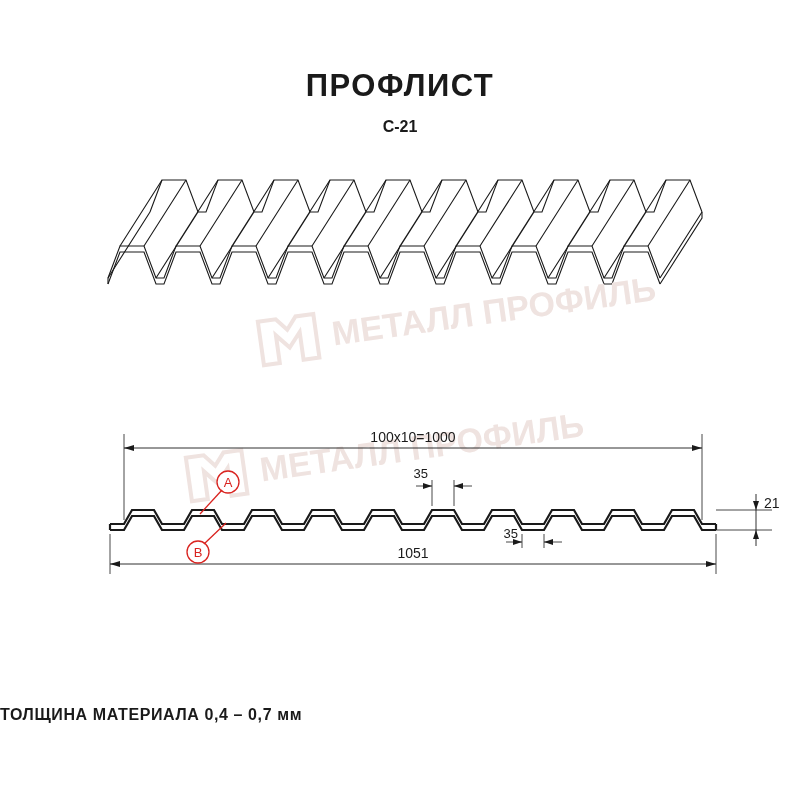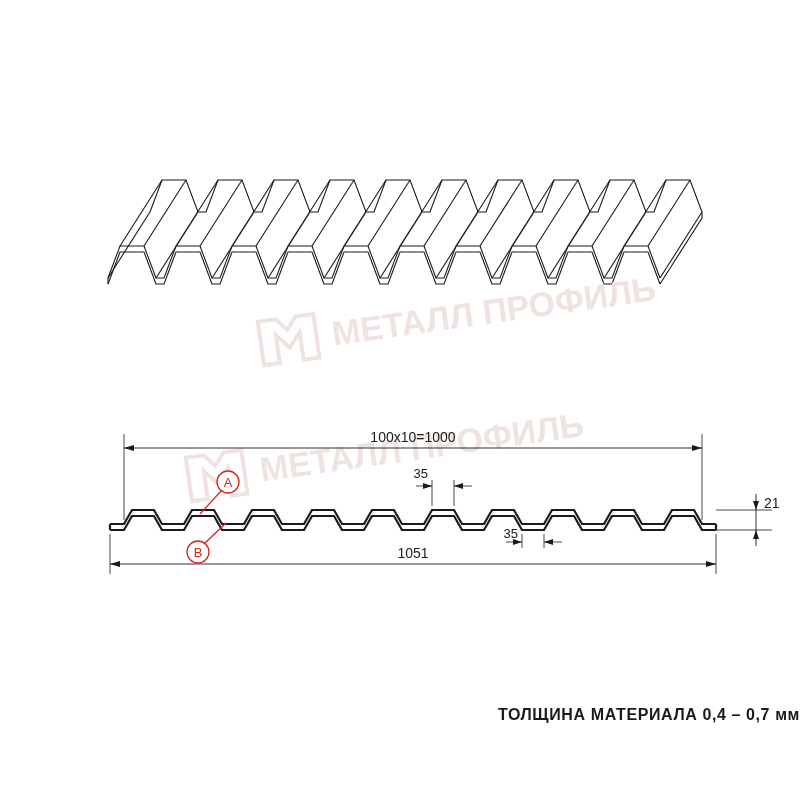--- a/index.html
+++ b/index.html
@@ -38,21 +38,21 @@
     text-align: center;
     font-size: 16px;
     font-weight: bold;
     color: #1a1a1a;
   }
   .footer-note {
     position: absolute;
     left: 0;
     right: 0;
     top: 706px;
-    text-align: right;
+    text-align: left;
     font-size: 16px;
     font-weight: bold;
     letter-spacing: 0.6px;
     color: #1a1a1a;
   }
   .iso-wrap {
     position: absolute;
     left: 90px;
     top: 160px;
     width: 630px;
@@ -72,20 +72,22 @@
   .wm1 { left: 250px; top: 262px; width: 470px; height: 90px; }
   .wm2 { left: 178px; top: 398px; width: 470px; height: 90px; }
   svg { display: block; overflow: visible; }
   text { font-family: "Liberation Sans", sans-serif; }
 </style>
 </head>
 <body>
 
 <div class="page">
 
+  <div class="title">ПРОФЛИСТ</div>
+  <div class="subtitle">С-21</div>
 
   <div class="iso-wrap">
     <svg width="630" height="175" viewBox="0 0 630 175" fill="none" stroke="#1a1a1a" stroke-width="1.1">
 
       <g>
 
         <path d="M60 52 L72 20 L96 20 L108 52 L116 52 L128 20 L152 20 L164 52 L172 52 L184 20 L208 20 L220 52 L228 52 L240 20 L264 20 L276 52 L284 52 L296 20 L320 20 L332 52 L340 52 L352 20 L376 20 L388 52 L396 52 L408 20 L432 20 L444 52 L452 52 L464 20 L488 20 L500 52 L508 52 L520 20 L544 20 L556 52 L564 52 L576 20 L600 20 L612 52"></path>
 
         <path d="M18 118 L30 86 L54 86 L66 118 L74 118 L86 86 L110 86 L122 118 L130 118 L142 86 L166 86 L178 118 L186 118 L198 86 L222 86 L234 118 L242 118 L254 86 L278 86 L290 118 L298 118 L310 86 L334 86 L346 118 L354 118 L366 86 L390 86 L402 118 L410 118 L422 86 L446 86 L458 118 L466 118 L478 86 L502 86 L514 118 L522 118 L534 86 L558 86 L570 118"></path>
 

